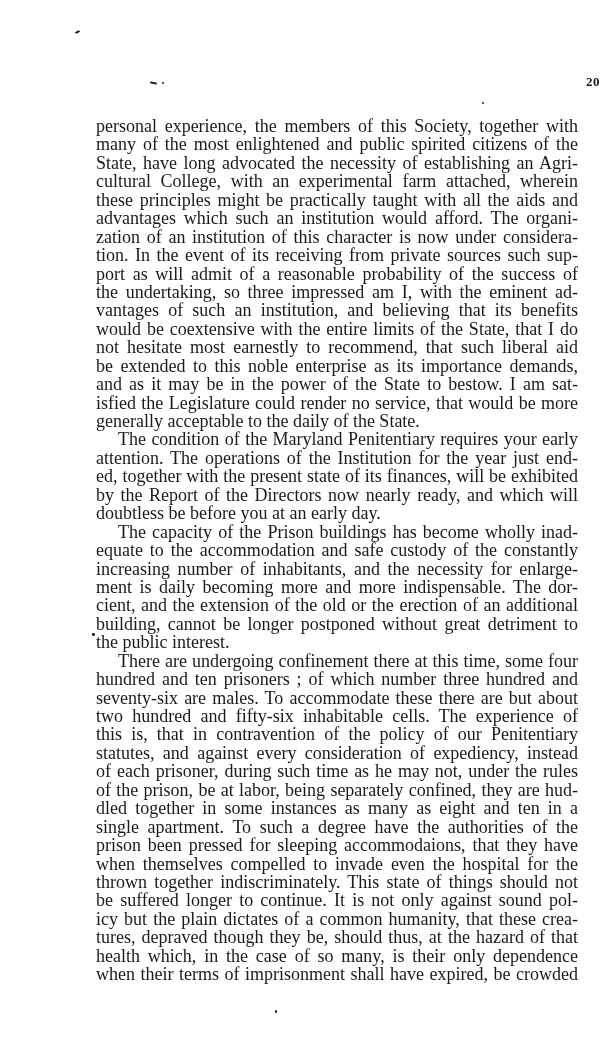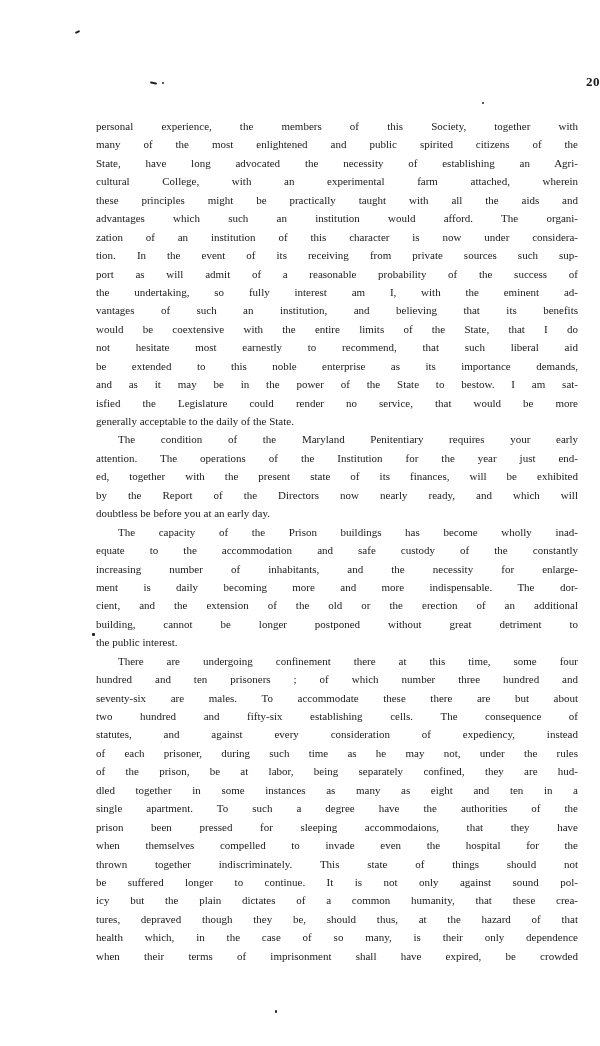--- a/index.html
+++ b/index.html
@@ -34,21 +34,21 @@
     .speck-2 { top: 82px; left: 150px; width: 7px; height: 2px; transform: rotate(12deg); }
     .speck-3 { top: 82px; left: 162px; width: 2px; height: 2px; }
     .speck-4 { top: 102px; left: 482px; width: 2px; height: 2px; }
     .speck-5 { top: 633px; left: 92px; width: 3px; height: 3px; }
     .speck-6 { top: 1010px; left: 275px; width: 2px; height: 3px; }
     .body-text {
       position: absolute;
       top: 117px;
       left: 96px;
       width: 482px;
-      font-size: 11px;
+      font-size: 18px;
       line-height: 18.45px;
     }
     .line {
       display: block;
       white-space: nowrap;
       text-align: justify;
       text-align-last: justify;
       height: 18.45px;
     }
     .line.last {
@@ -73,21 +73,21 @@
 <div class="body-text" id="body-text">
     <span class="line">personal experience, the members of this Society, together with</span>
     <span class="line">many of the most enlightened and public spirited citizens of the</span>
     <span class="line">State, have long advocated the necessity of establishing an Agri-</span>
     <span class="line">cultural College, with an experimental farm attached, wherein</span>
     <span class="line">these principles might be practically taught with all the aids and</span>
     <span class="line">advantages which such an institution would afford. The organi-</span>
     <span class="line">zation of an institution of this character is now under considera-</span>
     <span class="line">tion. In the event of its receiving from private sources such sup-</span>
     <span class="line">port as will admit of a reasonable probability of the success of</span>
-    <span class="line">the undertaking, so fully interest am I, with the eminent ad-</span>
+    <span class="line">the undertaking, so three impressed am I, with the eminent ad-</span>
     <span class="line">vantages of such an institution, and believing that its benefits</span>
     <span class="line">would be coextensive with the entire limits of the State, that I do</span>
     <span class="line">not hesitate most earnestly to recommend, that such liberal aid</span>
     <span class="line">be extended to this noble enterprise as its importance demands,</span>
     <span class="line">and as it may be in the power of the State to bestow. I am sat-</span>
     <span class="line">isfied the Legislature could render no service, that would be more</span>
     <span class="line last">generally acceptable to the daily of the State.</span>
     <span class="line indent">The condition of the Maryland Penitentiary requires your early</span>
     <span class="line">attention. The operations of the Institution for the year just end-</span>
     <span class="line">ed, together with the present state of its finances, will be exhibited</span>
@@ -96,21 +96,22 @@
     <span class="line indent">The capacity of the Prison buildings has become wholly inad-</span>
     <span class="line">equate to the accommodation and safe custody of the constantly</span>
     <span class="line">increasing number of inhabitants, and the necessity for enlarge-</span>
     <span class="line">ment is daily becoming more and more indispensable. The dor-</span>
     <span class="line">cient, and the extension of the old or the erection of an additional</span>
     <span class="line">building, cannot be longer postponed without great detriment to</span>
     <span class="line last">the public interest.</span>
     <span class="line indent">There are undergoing confinement there at this time, some four</span>
     <span class="line">hundred and ten prisoners ; of which number three hundred and</span>
     <span class="line">seventy-six are males. To accommodate these there are but about</span>
-    <span class="line">two hundred and fifty-six establishing cells. The consequence of</span>
+    <span class="line">two hundred and fifty-six inhabitable cells. The experience of</span>
+    <span class="line">this is, that in contravention of the policy of our Penitentiary</span>
     <span class="line">statutes, and against every consideration of expediency, instead</span>
     <span class="line">of each prisoner, during such time as he may not, under the rules</span>
     <span class="line">of the prison, be at labor, being separately confined, they are hud-</span>
     <span class="line">dled together in some instances as many as eight and ten in a</span>
     <span class="line">single apartment. To such a degree have the authorities of the</span>
     <span class="line">prison been pressed for sleeping accommodaions, that they have</span>
     <span class="line">when themselves compelled to invade even the hospital for the</span>
     <span class="line">thrown together indiscriminately. This state of things should not</span>
     <span class="line">be suffered longer to continue. It is not only against sound pol-</span>
     <span class="line">icy but the plain dictates of a common humanity, that these crea-</span>

